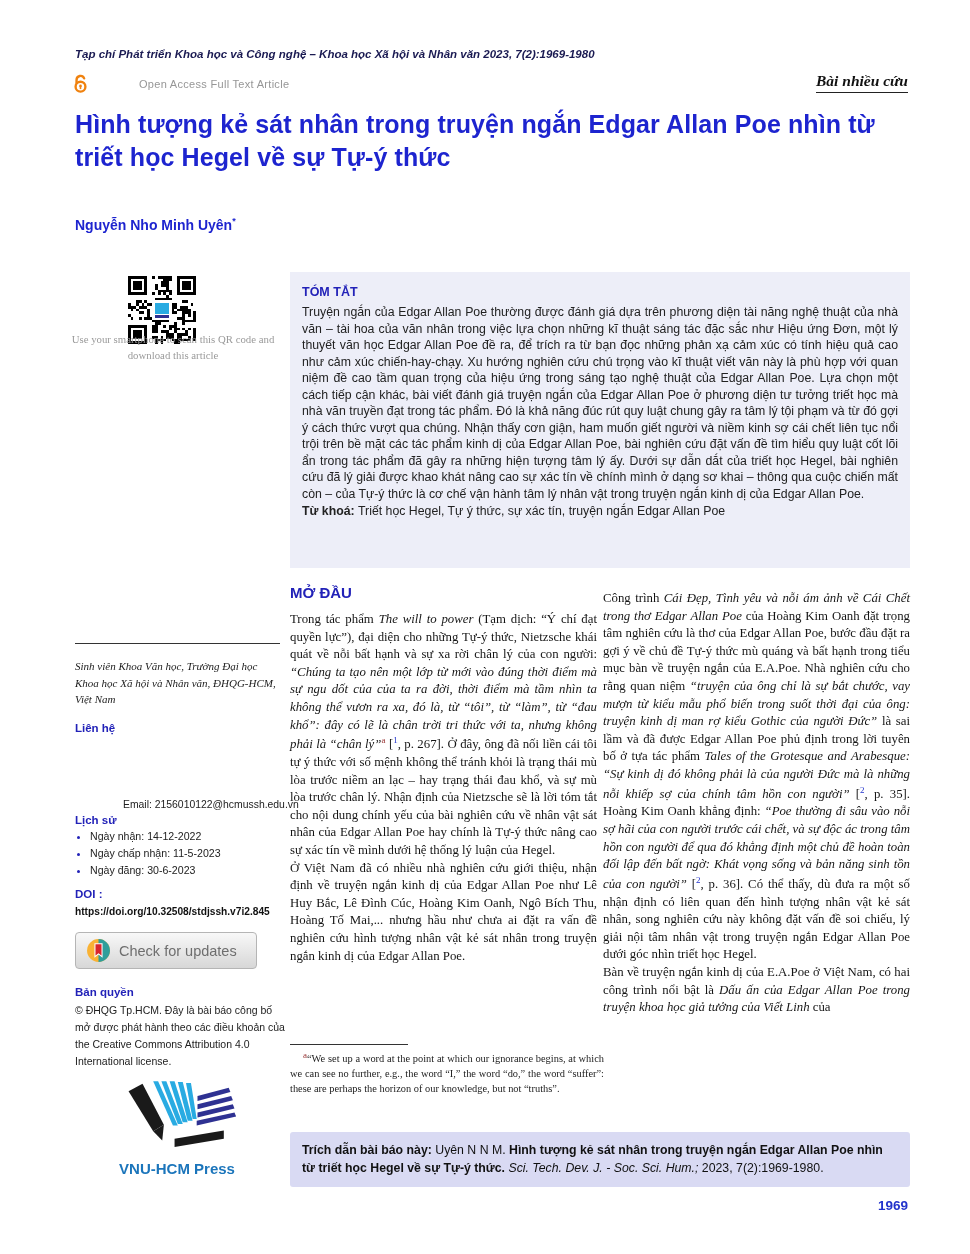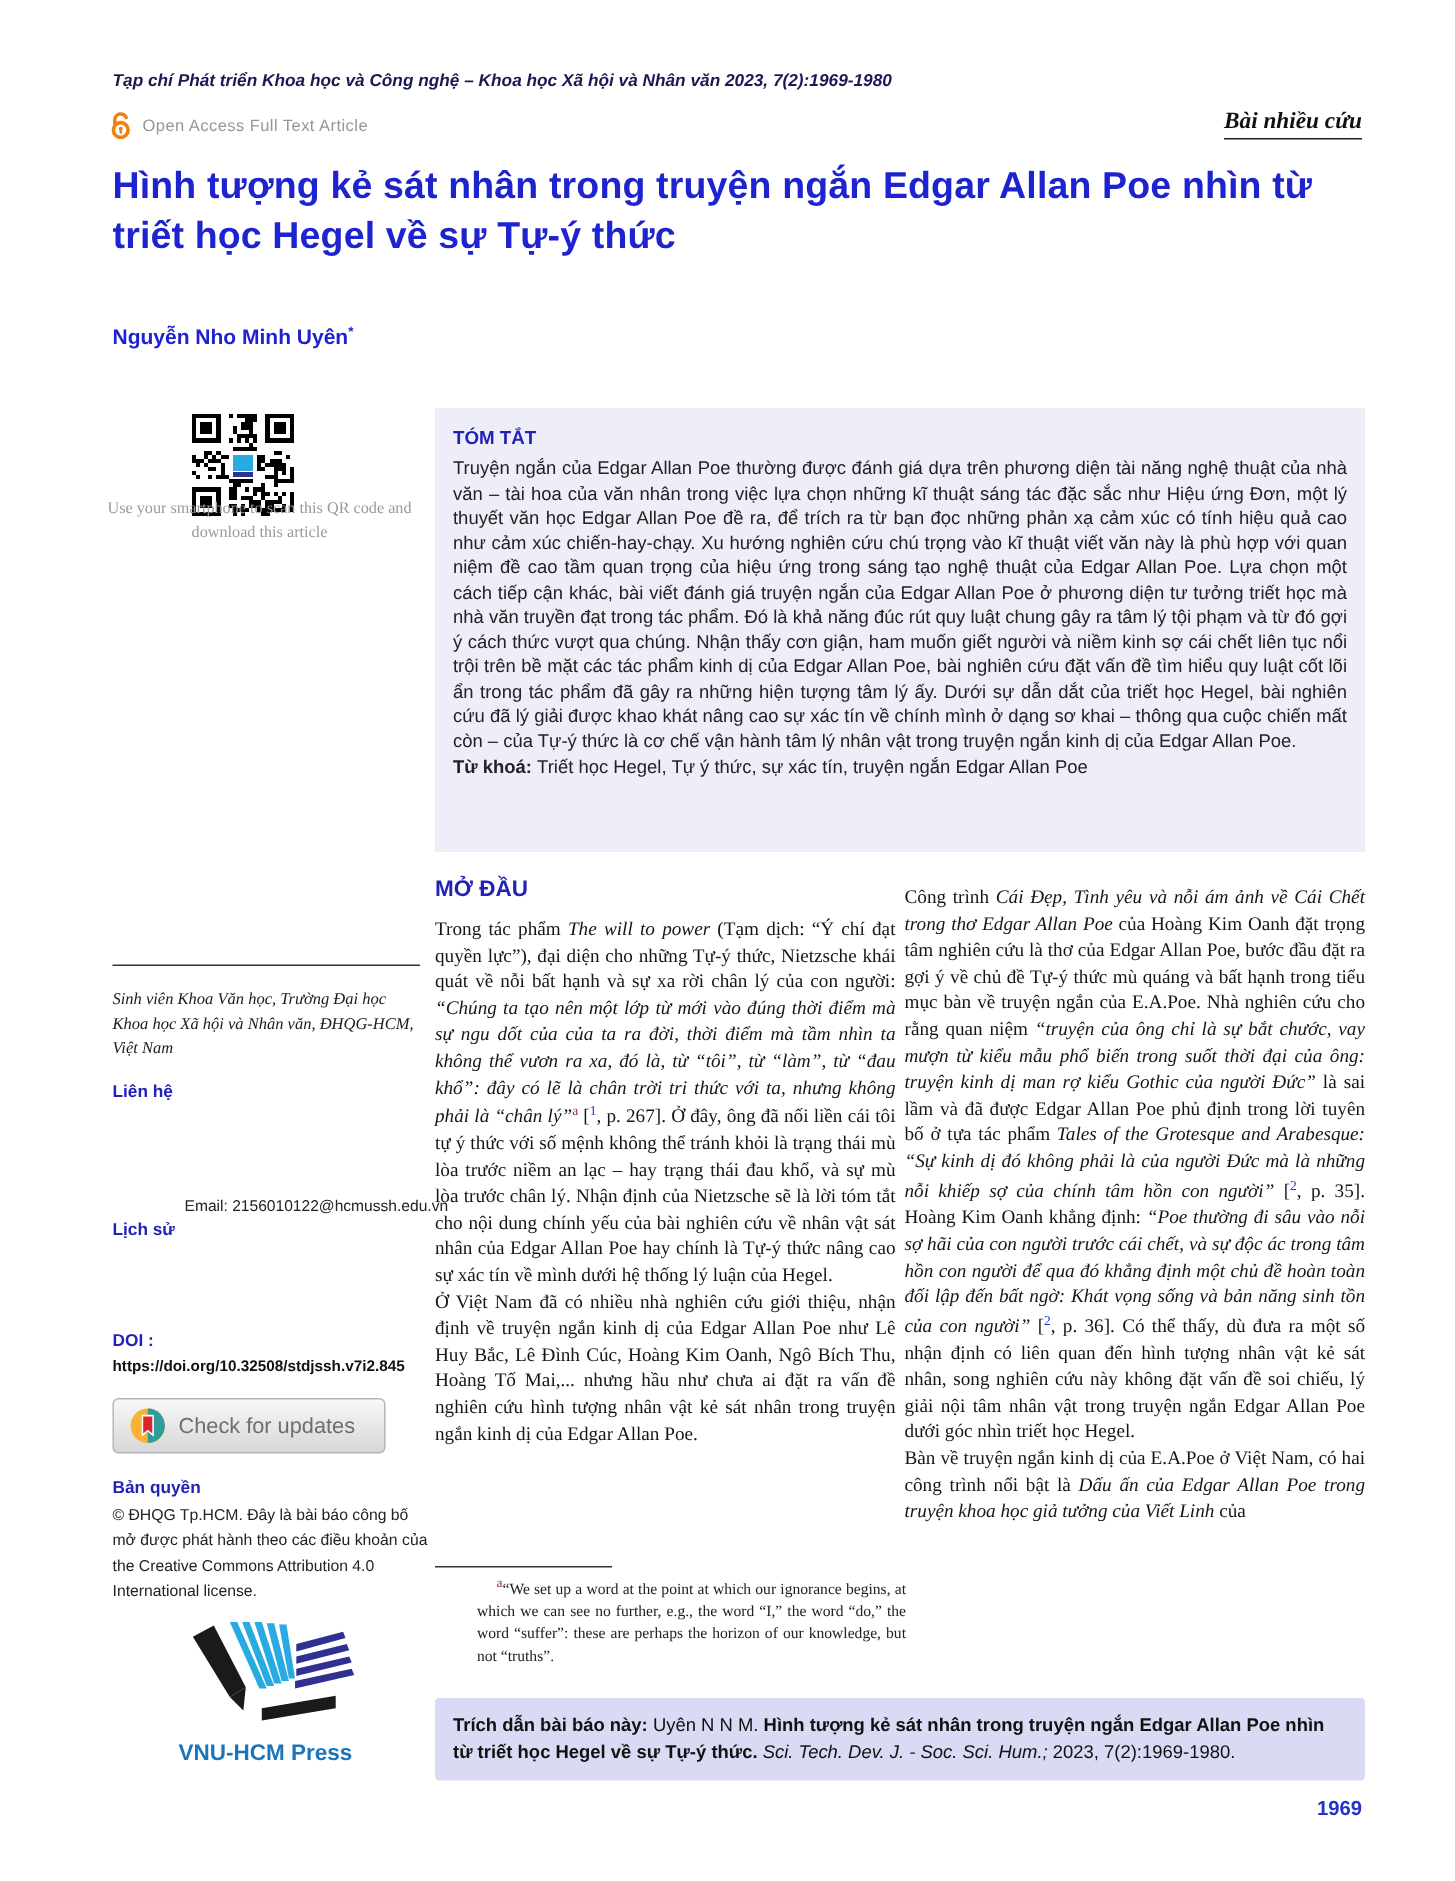--- a/index.html
+++ b/index.html
@@ -4,21 +4,21 @@
 <style>
   html,body{margin:0;padding:0;background:#fff;}
   .page{position:relative;width:970px;height:1254px;background:#ffffff;
         font-family:"Liberation Sans",sans-serif;overflow:hidden;}
   .abs{position:absolute;}
 
   
   .journal-line{left:75px;top:48px;width:740px;font-style:italic;font-weight:bold;
                 font-size:11.5px;color:#1a1a52;}
   .oa-row{left:72px;top:74px;display:flex;align-items:center;gap:6px;}
-  .oa-text{font-size:11px;color:#969696;letter-spacing:.3px;}
+  .oa-text{font-size:11px;color:#969696;letter-spacing:.3px;margin-left:44px;}
   .article-type{right:62px;top:72px;font-family:"Liberation Serif",serif;
                 font-weight:bold;font-style:italic;font-size:15.5px;color:#111;
                 border-bottom:1.4px solid #222;padding-bottom:2px;}
 
   
   .title{left:75px;top:108px;width:845px;font-size:25px;font-weight:bold;
          color:#1d24cf;line-height:1.32;letter-spacing:.1px;}
   .author{left:75px;top:216px;font-size:14px;font-weight:bold;color:#1d24cf;}
   .author sup{font-size:9px;}
 
@@ -69,21 +69,21 @@
   .right-col{left:603px;top:590px;}
   .it{font-style:italic;}
   .bd{font-weight:bold;}
   sup.supref{color:#2233cc;font-size:9px;}
   sup.supa{color:#993333;font-size:9px;}
 
   
   .footnote{left:290px;top:1044px;width:314px;}
   .fn-rule{width:118px;border-top:1px solid #333;margin-bottom:4px;}
   .fn-text{font-family:"Liberation Serif",serif;font-size:10.4px;color:#222;
-           line-height:1.43;text-align:justify;text-indent:13px;margin-left:28px;}
+           line-height:1.43;text-align:justify;text-indent:13px;}
 
   
   .citation-box{left:290px;top:1132px;width:620px;box-sizing:border-box;background:#d9daf3;
                 border-radius:3px;padding:9px 12px;font-size:12.3px;color:#111;
                 line-height:1.5;}
   .page-number{right:62px;top:1198px;font-size:13.5px;font-weight:bold;color:#2233cc;}
 </style>
 </head>
 <body>
 
@@ -298,20 +298,25 @@
   </div>
 
   <div class="abs side-rule"></div>
 
   <div class="abs side-affil">Sinh viên Khoa Văn học, Trường Đại học Khoa học Xã hội và Nhân văn, ĐHQG-HCM, Việt Nam</div>
 
   <div class="abs side-heading h-contact">Liên hệ</div>
   <div class="abs side-email">Email: 2156010122@hcmussh.edu.vn</div>
 
   <div class="abs side-heading h-history">Lịch sử</div>
+  <ul class="abs side-history">
+    <li>Ngày nhận: 14-12-2022</li>
+    <li>Ngày chấp nhận: 11-5-2023</li>
+    <li>Ngày đăng: 30-6-2023</li>
+  </ul>
 
   <div class="abs side-heading h-doi">DOI :</div>
   <div class="abs side-doi">https://doi.org/10.32508/stdjssh.v7i2.845</div>
 
   <div class="abs check-btn">
     <span style="display:inline-flex;">
       <svg width="25" height="25" viewBox="0 0 24 24">
         <circle cx="12" cy="12" r="11" fill="#f9b234"></circle>
         <path d="M12 1 a11 11 0 0 1 0 22 z" fill="#2f9e9b"></path>
         <path d="M8.6 5.5 h6.8 v12.5 l-3.4 -2.8 l-3.4 2.8 z" fill="#d8262c" stroke="#ffffff" stroke-width="1"></path>

